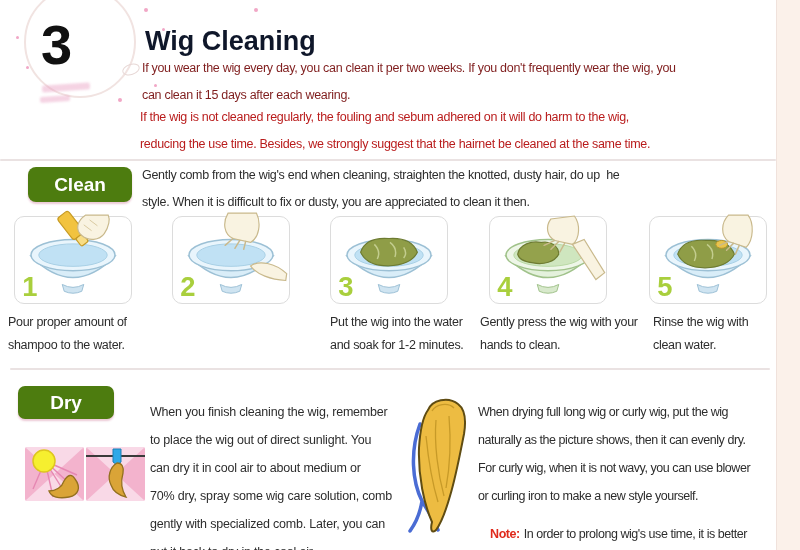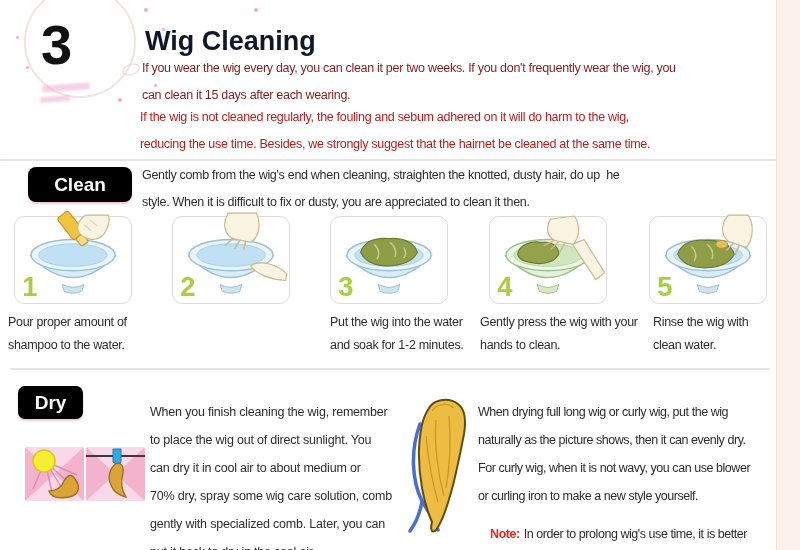--- a/index.html
+++ b/index.html
@@ -22,21 +22,21 @@
   .step-num{font-size:56px;font-weight:800;color:#111;letter-spacing:-2px;margin-left:1px;line-height:0.9;}
   .logo-wm i{position:absolute;display:block;background:#e99fc2;opacity:.45;filter:blur(1px);border-radius:2px;}
   .logo-wm i:nth-child(1){left:20px;top:82px;width:48px;height:7px;transform:rotate(-4deg);}
   .logo-wm i:nth-child(2){left:18px;top:94px;width:30px;height:6px;transform:rotate(-4deg);}
   .title{position:absolute;left:145px;top:26px;font-size:27px;font-weight:600;color:#0f172a;letter-spacing:0;}
   .para{white-space:pre;font-size:12.5px;letter-spacing:-0.3px;line-height:27px;}
   .pink-para{left:142px;top:55px;color:#7f1d1d;font-weight:400;}
   .black-para{left:140px;top:104px;color:#b91c1c;font-weight:500;}
   .divider{position:absolute;height:2px;background:#eae2e2;border-radius:1px;z-index:1;}
   
-  .badge{position:absolute;background:#000000;color:#fff;font-weight:bold;font-size:19px;
+  .badge{position:absolute;background:#4d7c0f;color:#fff;font-weight:bold;font-size:19px;
     display:flex;align-items:center;justify-content:center;border-radius:8px;
     box-shadow:0 2px 2px rgba(180,40,90,.25);z-index:2;}
   
   .clean-desc{left:142px;top:162px;color:#2d2d2d;font-weight:500;}
   .stepbox{position:absolute;top:216px;width:118px;height:88px;background:#fff;
     border:1.5px solid #dcdcdc;border-radius:10px;box-sizing:border-box;}
   .stepbox svg{position:absolute;left:0;top:0;width:100%;height:100%;overflow:visible;}
   .stepbox text{font-family:"Liberation Sans",sans-serif;font-weight:bold;}
   .caption{position:absolute;top:311px;white-space:pre;font-size:12.5px;letter-spacing:-0.3px;
     line-height:23px;color:#2d2d2d;font-weight:500;}
@@ -179,21 +179,21 @@
 shampoo to the water.</div>
   <div class="caption" style="left:330px;">Put the wig into the water
 and soak for 1-2 minutes.</div>
   <div class="caption" style="left:480px;">Gently press the wig with your
 hands to clean.</div>
   <div class="caption" style="left:653px;">Rinse the wig with
 clean water.</div>
 
   <div class="divider" style="left:10px;top:368px;width:760px;"></div>
 
-  <div class="badge" style="left:18px;top:386px;width:65px;height:33px;border-radius:7px;">Dry</div>
+  <div class="badge" style="left:18px;top:386px;width:96px;height:33px;border-radius:7px;">Dry</div>
 
   <div class="dry-img" style="left:25px;">
     <svg viewBox="0 0 59 54" width="59" height="54">
       <rect width="59" height="54" fill="#f3b3cd"></rect>
       <polygon points="0,0 59,0 29.5,27" fill="#f9d9e7"></polygon>
       <polygon points="0,54 59,54 29.5,27" fill="#f9d9e7"></polygon>
       <g stroke="#e687b2" stroke-width="1.4">
         <line x1="20" y1="14" x2="46" y2="38"></line>
           <line x1="20" y1="14" x2="40" y2="46"></line>
         <line x1="20" y1="14" x2="28" y2="50"></line>

